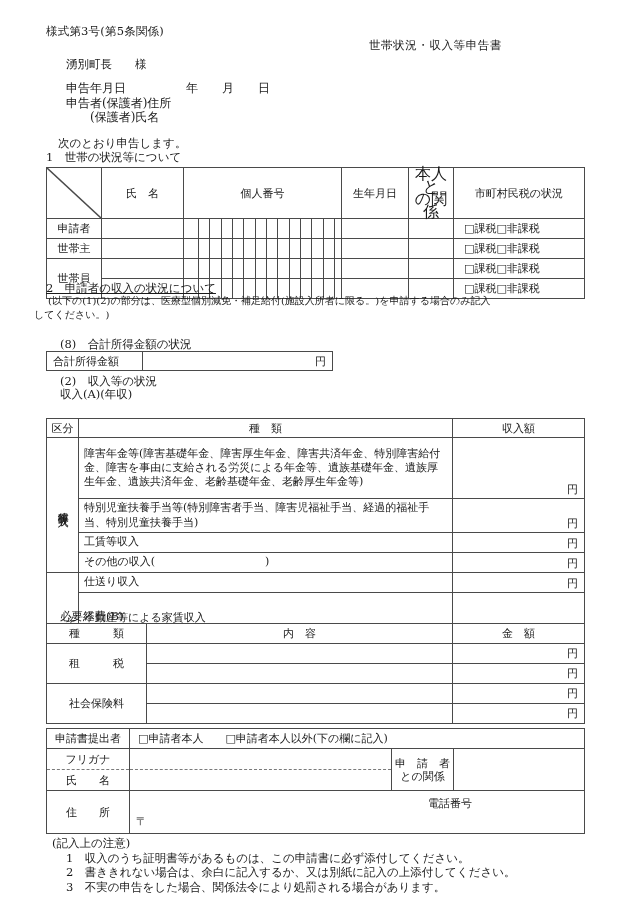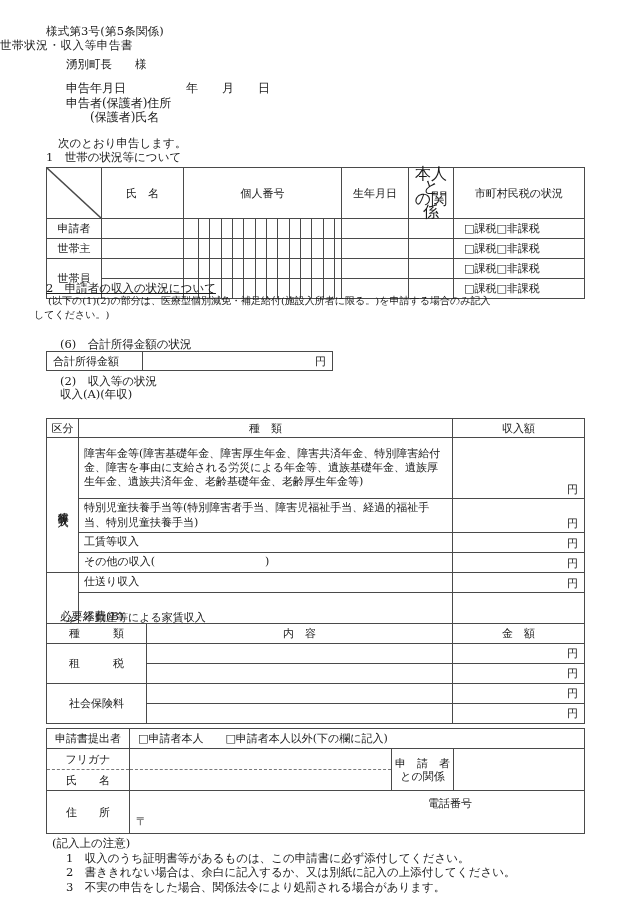--- a/index.html
+++ b/index.html
@@ -30,21 +30,21 @@
     left: 46px;
     top: 24px;
     font-size: 11.5px;
     letter-spacing: 0.2px;
   }
   .hdr-title {
     position: absolute;
     left: 0;
     top: 38px;
     width: 502px;
-    text-align: left;
+    text-align: right;
     font-size: 11.5px;
     letter-spacing: 0.6px;
   }
   .hdr-mayor {
     position: absolute;
     left: 66px;
     top: 57px;
     font-size: 11.5px;
   }
 
@@ -442,21 +442,21 @@
       </tr>
     </tbody>
   </table>
 
   <div class="sec2-title">2　申請者の収入の状況について</div>
   <div class="sec2-note">
     <span class="n1">(以下の(1)(2)の部分は、医療型個別減免・補足給付(施設入所者に限る。)を申請する場合のみ記入</span>
     <span class="n2">してください。)</span>
   </div>
 
-  <div class="sub1-title">(6)　合計所得金額の状況</div>
+  <div class="sub1-title">(8)　合計所得金額の状況</div>
 
   <table id="tbl-total">
     <colgroup>
       <col style="width:96px">
       <col style="width:190px">
     </colgroup>
     <tbody>
       <tr>
         <td class="lbl-total">合計所得金額</td>
         <td class="yen-right">円</td>

